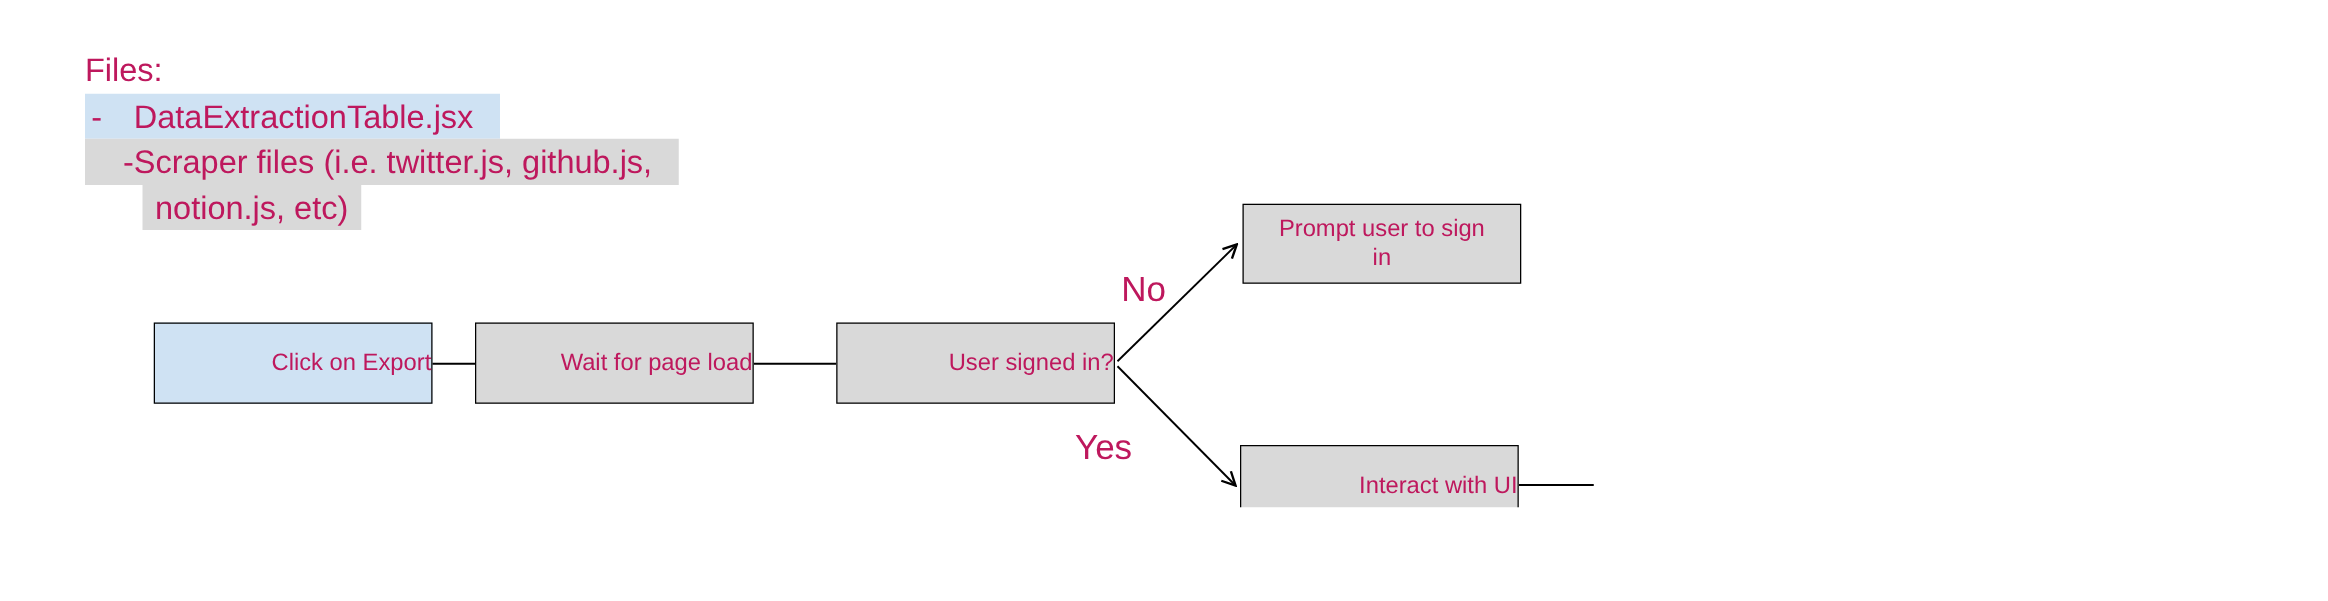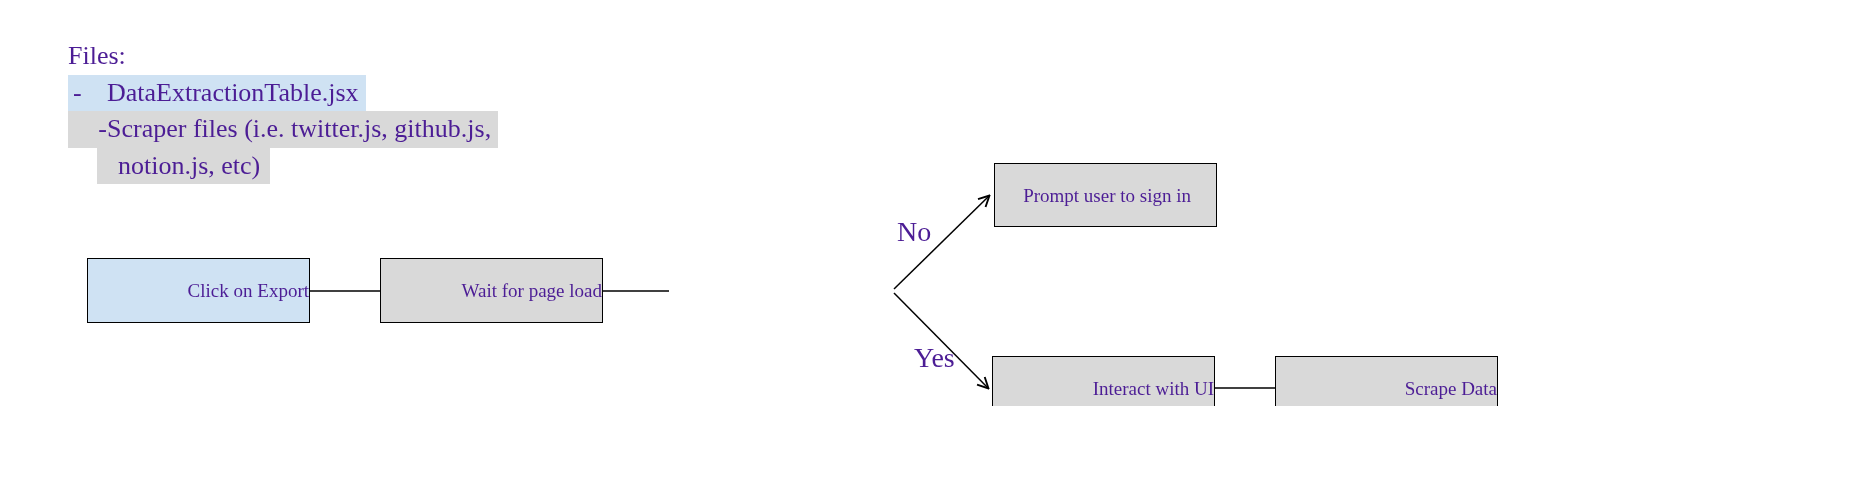--- a/index.html
+++ b/index.html
@@ -5,86 +5,86 @@
   html, body {
     margin: 0;
     padding: 0;
     background: #ffffff;
   }
   #stage {
     position: relative;
     width: 1862px;
     height: 406px;
     background: #ffffff;
-    font-family: Liberation Serif, serif;
-    color: #4c1d95;
+    font-family: Liberation Sans, sans-serif;
+    color: #be185d;
     overflow: hidden;
   }
 
   
   .files-note {
     position: absolute;
     left: 68px;
     top: 38px;
     font-size: 26px;
     line-height: 36.5px;
     white-space: nowrap;
   }
   .files-line { height: 36.5px; }
   .hl {
     display: inline-block;
     height: 36.5px;
-    padding-right: 7px;
+    padding-right: 21px;
   }
   .hl-blue { background: #cfe2f3; }
   .hl-gray { background: #d9d9d9; text-align: right; }
   .li-marker {
     display: inline-block;
     width: 39px;
     padding-left: 5px;
     box-sizing: border-box;
   }
   .cont-indent {
-    margin-left: 29px;
-    padding-left: 21px;
+    margin-left: 46px;
+    padding-left: 10px;
     padding-right: 10px;
   }
 
   
   .node {
     position: absolute;
     display: flex;
     align-items: center;
     justify-content: flex-end;
     text-align: center;
     box-sizing: border-box;
     border: 1.5px solid #000000;
     font-size: 19px;
     line-height: 23px;
     cursor: default;
   }
   .node-gray { background: #d9d9d9; }
-  .node-blue { background: #cfe2f3; }
+  .node-blue { background: #cfe2f3; margin-left: 36px; }
 
   #node-click-export   { left: 87px;   top: 258px; width: 223px; height: 65px; }
   #node-wait-page-load { left: 380px;  top: 258px; width: 223px; height: 65px; padding-left: 24px; }
   #node-user-signed-in { left: 669px;  top: 258px; width: 223px; height: 65px; }
   #node-prompt-sign-in { left: 994px;  top: 163px; width: 223px; height: 64px; padding: 0 25px; }
   #node-interact-ui    { left: 992px;  top: 356px; width: 223px; height: 64px; padding-left: 12px; }
   #node-scrape-data    { left: 1275px; top: 356px; width: 223px; height: 64px; }
   #node-export-data    { left: 1556px; top: 356px; width: 222px; height: 64px; }
 
   
   .branch-label {
     position: absolute;
     font-size: 28px;
     line-height: 30px;
   }
   #label-no  { left: 897px; top: 217px; }
-  #label-yes { left: 914px; top: 343px; }
+  #label-yes { left: 860px; top: 343px; }
 
   
   #connectors {
     position: absolute;
     left: 0;
     top: 0;
     width: 1862px;
     height: 481px;
     pointer-events: none;
   }
@@ -126,23 +126,23 @@
 
   <div class="branch-label" id="label-no">No</div>
   <div class="branch-label" id="label-yes">Yes</div>
 
   <div class="node node-blue" id="node-click-export">
     <span>Click on Export</span>
   </div>
   <div class="node node-gray" id="node-wait-page-load">
     <span>Wait for page load</span>
   </div>
+  <div class="node node-gray" id="node-user-signed-in">
+    <span>User signed in?</span>
+  </div>
   <div class="node node-gray" id="node-prompt-sign-in">
     <span>Prompt user to sign in</span>
   </div>
   <div class="node node-gray" id="node-interact-ui">
     <span>Interact with UI</span>
   </div>
-  <div class="node node-gray" id="node-scrape-data">
-    <span>Scrape Data</span>
-  </div>
 
 </div>
 
 </body></html>

